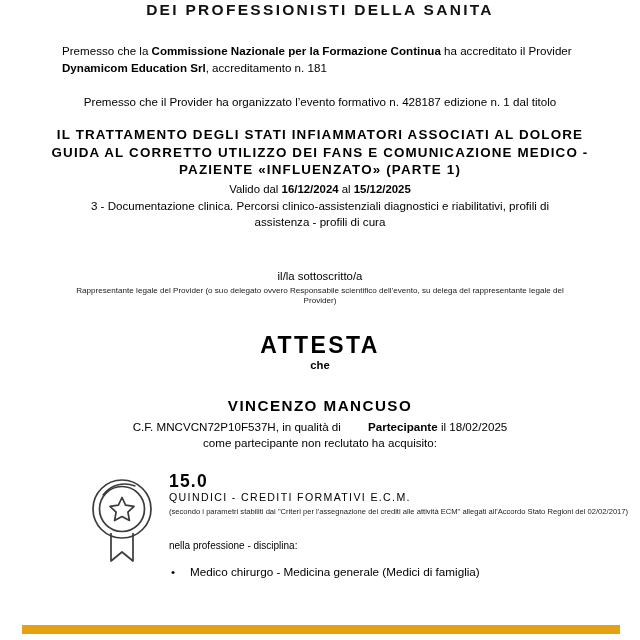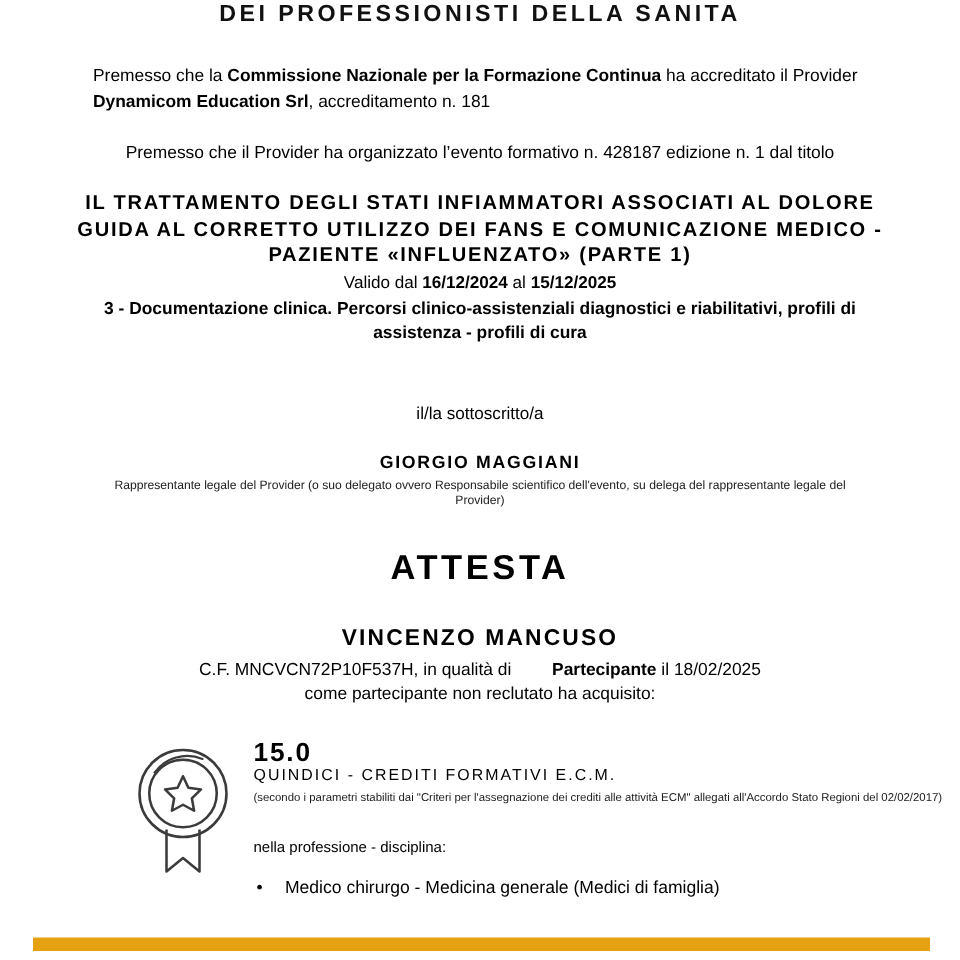--- a/index.html
+++ b/index.html
@@ -72,21 +72,21 @@
   .objective-intro {
     text-align: center;
     font-size: 11.4px;
     line-height: 15px;
   }
 
   .objective-text {
     margin-top: 1px;
     text-align: center;
     font-size: 11.6px;
-    font-weight: bold;
+    font-weight: normal;
     line-height: 16px;
     padding: 0 62px;
   }
 
   
   .sottoscritto {
     margin-top: 40px;
     text-align: center;
     font-size: 11.4px;
   }
@@ -230,25 +230,25 @@
 
   <div class="valid-line">
     <span>Valido dal </span><span class="b">16/12/2024</span><span> al </span><span class="b">15/12/2025</span>
   </div>
 
 
   <div class="objective-text">3 - Documentazione clinica. Percorsi clinico-assistenziali diagnostici e riabilitativi, profili di assistenza - profili di cura</div>
 
   <div class="sottoscritto">il/la sottoscritto/a</div>
 
-  <div class="signer-name">GIORGIO MAGGIANI</div>
 
   <div class="signer-role">Rappresentante legale del Provider (o suo delegato ovvero Responsabile scientifico dell'evento, su delega del rappresentante legale del Provider)</div>
 
   <div class="attesta">ATTESTA</div>
+  <div class="attesta-che">che</div>
 
   <div class="recipient-name">VINCENZO MANCUSO</div>
 
   <div class="recipient-detail">
     <span>C.F. MNCVCN72P10F537H, in qualità di </span><span class="b">Partecipante</span><span> il 18/02/2025</span><br>
     <span>come partecipante non reclutato ha acquisito:</span>
   </div>
 
   <div class="credits-row">
 

